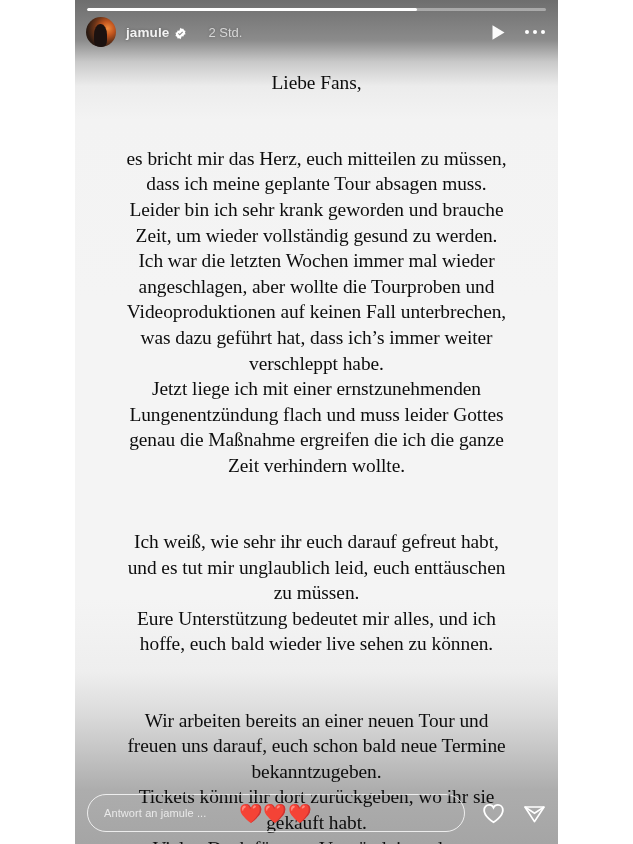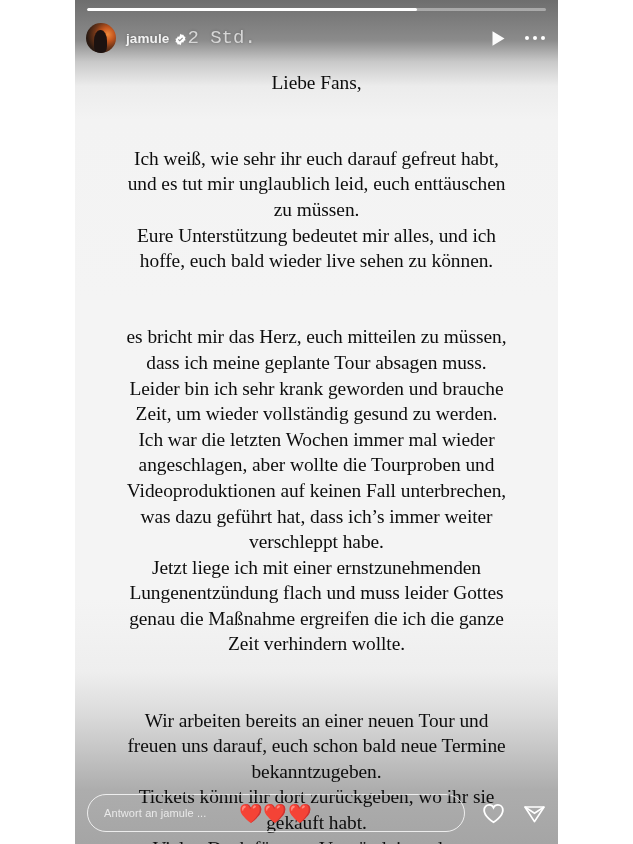--- a/index.html
+++ b/index.html
@@ -57,21 +57,21 @@
   .progress-fill {
     height: 100%;
     background: #ffffff;
     border-radius: 2px;
   }
 
   
   .story-header {
     position: absolute;
     left: 11px;
-    top: 22px;
+    top: 16px;
     width: 461px;
     height: 32px;
     display: flex;
     align-items: center;
   }
   .avatar {
     width: 30px;
     height: 30px;
     border-radius: 50%;
     flex: none;
@@ -98,26 +98,25 @@
     text-shadow: 0 0 3px rgba(0,0,0,0.3);
   }
   .verified-icon {
     margin-left: 5px;
     width: 13px;
     height: 13px;
     display: inline-block;
     flex: none;
   }
   .timestamp {
-    margin-left: 0;
+    margin-left: 21px;
     color: #d6d6d6;
-    font-size: 19px;
+    font-size: 13px;
     font-weight: 400;
     text-shadow: 0 0 3px rgba(0,0,0,0.25);
-    font-family: Liberation Mono, monospace;
   }
   .header-spacer { flex: 1 1 auto; }
 
   .play-icon {
     width: 15px; height: 17px;
     flex: none;
     margin-right: 19px;
     opacity: 0.97;
   }
   .more-icon {
@@ -234,38 +233,38 @@
 
       <span class="more-icon">
         <i></i>
           <i></i>
           <i></i>
       </span>
     </div>
 
     <div class="story-text">
       <p class="para">Liebe Fans,</p>
-      <p class="para gap-before">Ich weiß, wie sehr ihr euch darauf gefreut habt,
-und es tut mir unglaublich leid, euch enttäuschen
-zu müssen.
-Eure Unterstützung bedeutet mir alles, und ich
-hoffe, euch bald wieder live sehen zu können.</p>
       <p class="para gap-before">es bricht mir das Herz, euch mitteilen zu müssen,
 dass ich meine geplante Tour absagen muss.
 Leider bin ich sehr krank geworden und brauche
 Zeit, um wieder vollständig gesund zu werden.
 Ich war die letzten Wochen immer mal wieder
 angeschlagen, aber wollte die Tourproben und
 Videoproduktionen auf keinen Fall unterbrechen,
 was dazu geführt hat, dass ich’s immer weiter
 verschleppt habe.
 Jetzt liege ich mit einer ernstzunehmenden
 Lungenentzündung flach und muss leider Gottes
 genau die Maßnahme ergreifen die ich die ganze
 Zeit verhindern wollte.</p>
+      <p class="para gap-before">Ich weiß, wie sehr ihr euch darauf gefreut habt,
+und es tut mir unglaublich leid, euch enttäuschen
+zu müssen.
+Eure Unterstützung bedeutet mir alles, und ich
+hoffe, euch bald wieder live sehen zu können.</p>
       <p class="para gap-before">Wir arbeiten bereits an einer neuen Tour und
 freuen uns darauf, euch schon bald neue Termine
 bekanntzugeben.
 Tickets könnt ihr dort zurückgeben, wo ihr sie
 gekauft habt.
 Vielen Dank für euer Verständnis und eure
 Geduld!</p>
       
     </div>
 

